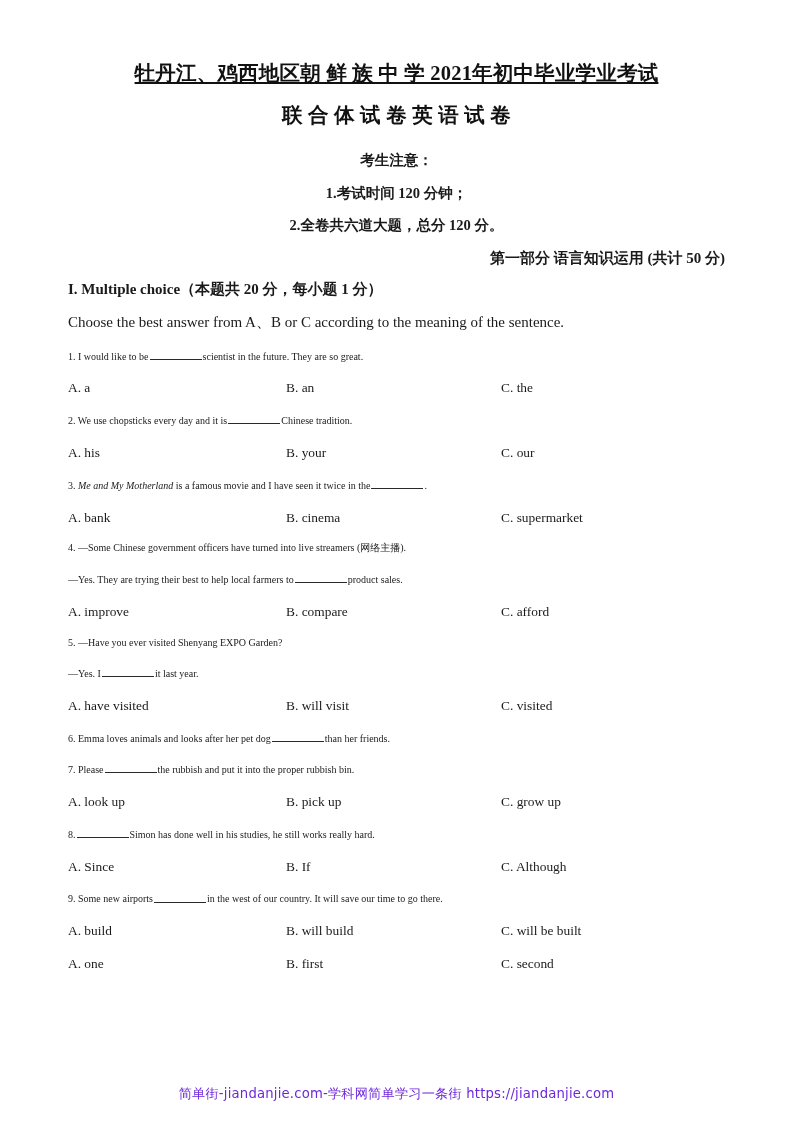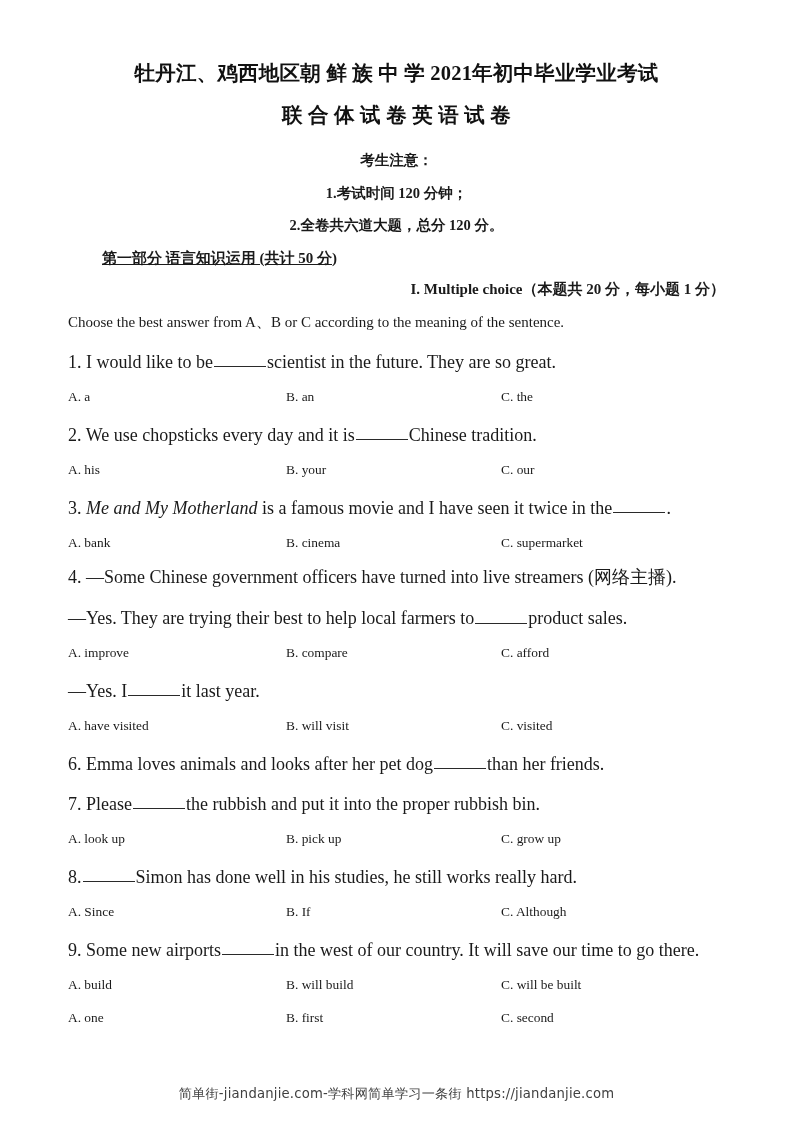--- a/index.html
+++ b/index.html
@@ -27,73 +27,72 @@
   .doc-title {
     text-align: center;
     font-weight: bold;
     font-size: 20.5px;
     letter-spacing: 0.2px;
     color: #111;
   }
   .title-line-1 {
     padding-top: 62px;
     line-height: 1.15;
+    text-decoration: underline;
   }
   .title-line-2 {
     padding-top: 18px;
     line-height: 1.15;
   }
 
   
   .notice {
     margin-top: 26px;
     text-align: center;
   }
   .notice-line {
     font-weight: bold;
     font-size: 14.5px;
     line-height: 1;
     margin-bottom: 18px;
   }
 
   
   .part-heading {
-    text-align: left;
+    text-align: right;
     font-weight: bold;
     font-size: 15px;
     margin: 0 0 16px 0;
     padding-left: 34px;
     line-height: 1;
-    text-decoration: underline;
   }
 
   
   .section-heading {
     font-weight: bold;
     font-size: 15px;
     line-height: 1;
     margin-bottom: 18px;
-    text-align: right;
   }
   .section-subheading {
     font-weight: normal;
     font-size: 15px;
     line-height: 1;
     margin-bottom: 20px;
   }
 
   
   .q-list {
     margin-top: 0;
   }
   .q-block {
     margin-bottom: 0;
   }
   .q-stem {
-    font-size: 18px;
+    font-size: 10px;
     line-height: 1;
     margin-bottom: 19.5px;
     white-space: pre-wrap;
   }
   .q-stem.cont {
     margin-bottom: 19.5px;
   }
   .q-stem em {
     font-style: italic;
   }
@@ -122,21 +121,21 @@
 
   
   .footer-watermark {
     position: absolute;
     left: 0;
     right: 0;
     bottom: 22px;
     text-align: center;
     font-family: "DejaVu Sans", "Liberation Sans", sans-serif;
     font-size: 13.2px;
-    color: #404040;
+    color: #6d28d9;
     letter-spacing: 0.2px;
     line-height: 1;
   }
 </style>
 </head>
 <body>
 
 <div class="page">
 
   <div class="doc-title">
@@ -188,20 +187,21 @@
       <div class="q-stem cont">4. —Some Chinese government officers have turned into live streamers (网络主播).</div>
       <div class="q-stem"><span>—Yes. They are trying their best to help local farmers to</span><span class="blank w-sm"></span><span>product sales.</span></div>
       <div class="q-options">
         <span class="opt opt-a">A. improve</span>
         <span class="opt opt-b">B. compare</span>
         <span class="opt opt-c">C. afford</span>
       </div>
     </div>
 
     <div class="q-block">
+      <div class="q-stem cont">5. —Have you ever visited Shenyang EXPO Garden?</div>
       <div class="q-stem"><span>—Yes. I</span><span class="blank w-sm"></span><span>it last year.</span></div>
       <div class="q-options">
         <span class="opt opt-a">A. have visited</span>
         <span class="opt opt-b">B. will visit</span>
         <span class="opt opt-c">C. visited</span>
       </div>
     </div>
 
     <div class="q-block">
       <div class="q-stem"><span>6. Emma loves animals and looks after her pet dog</span><span class="blank w-sm"></span><span>than her friends.</span></div>

